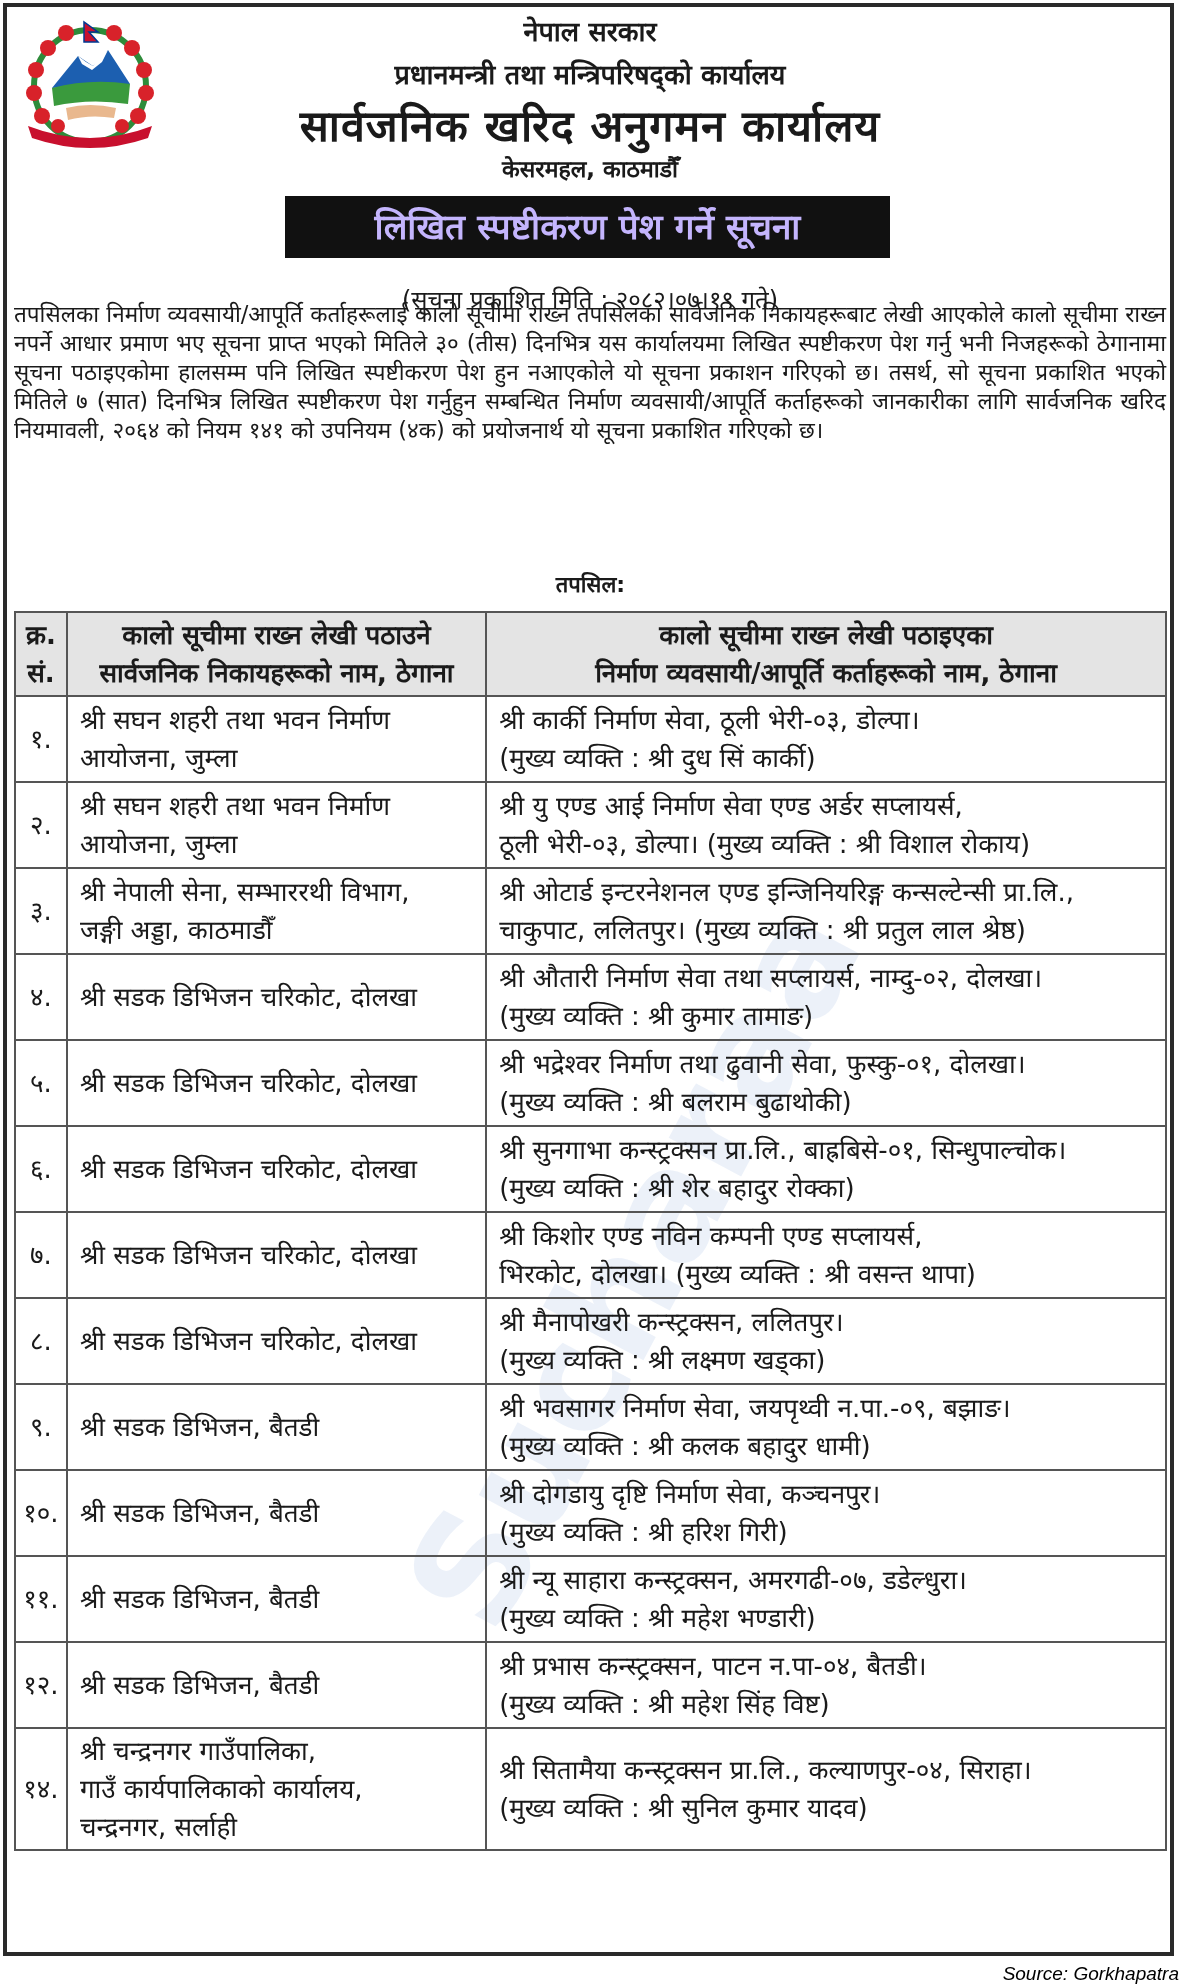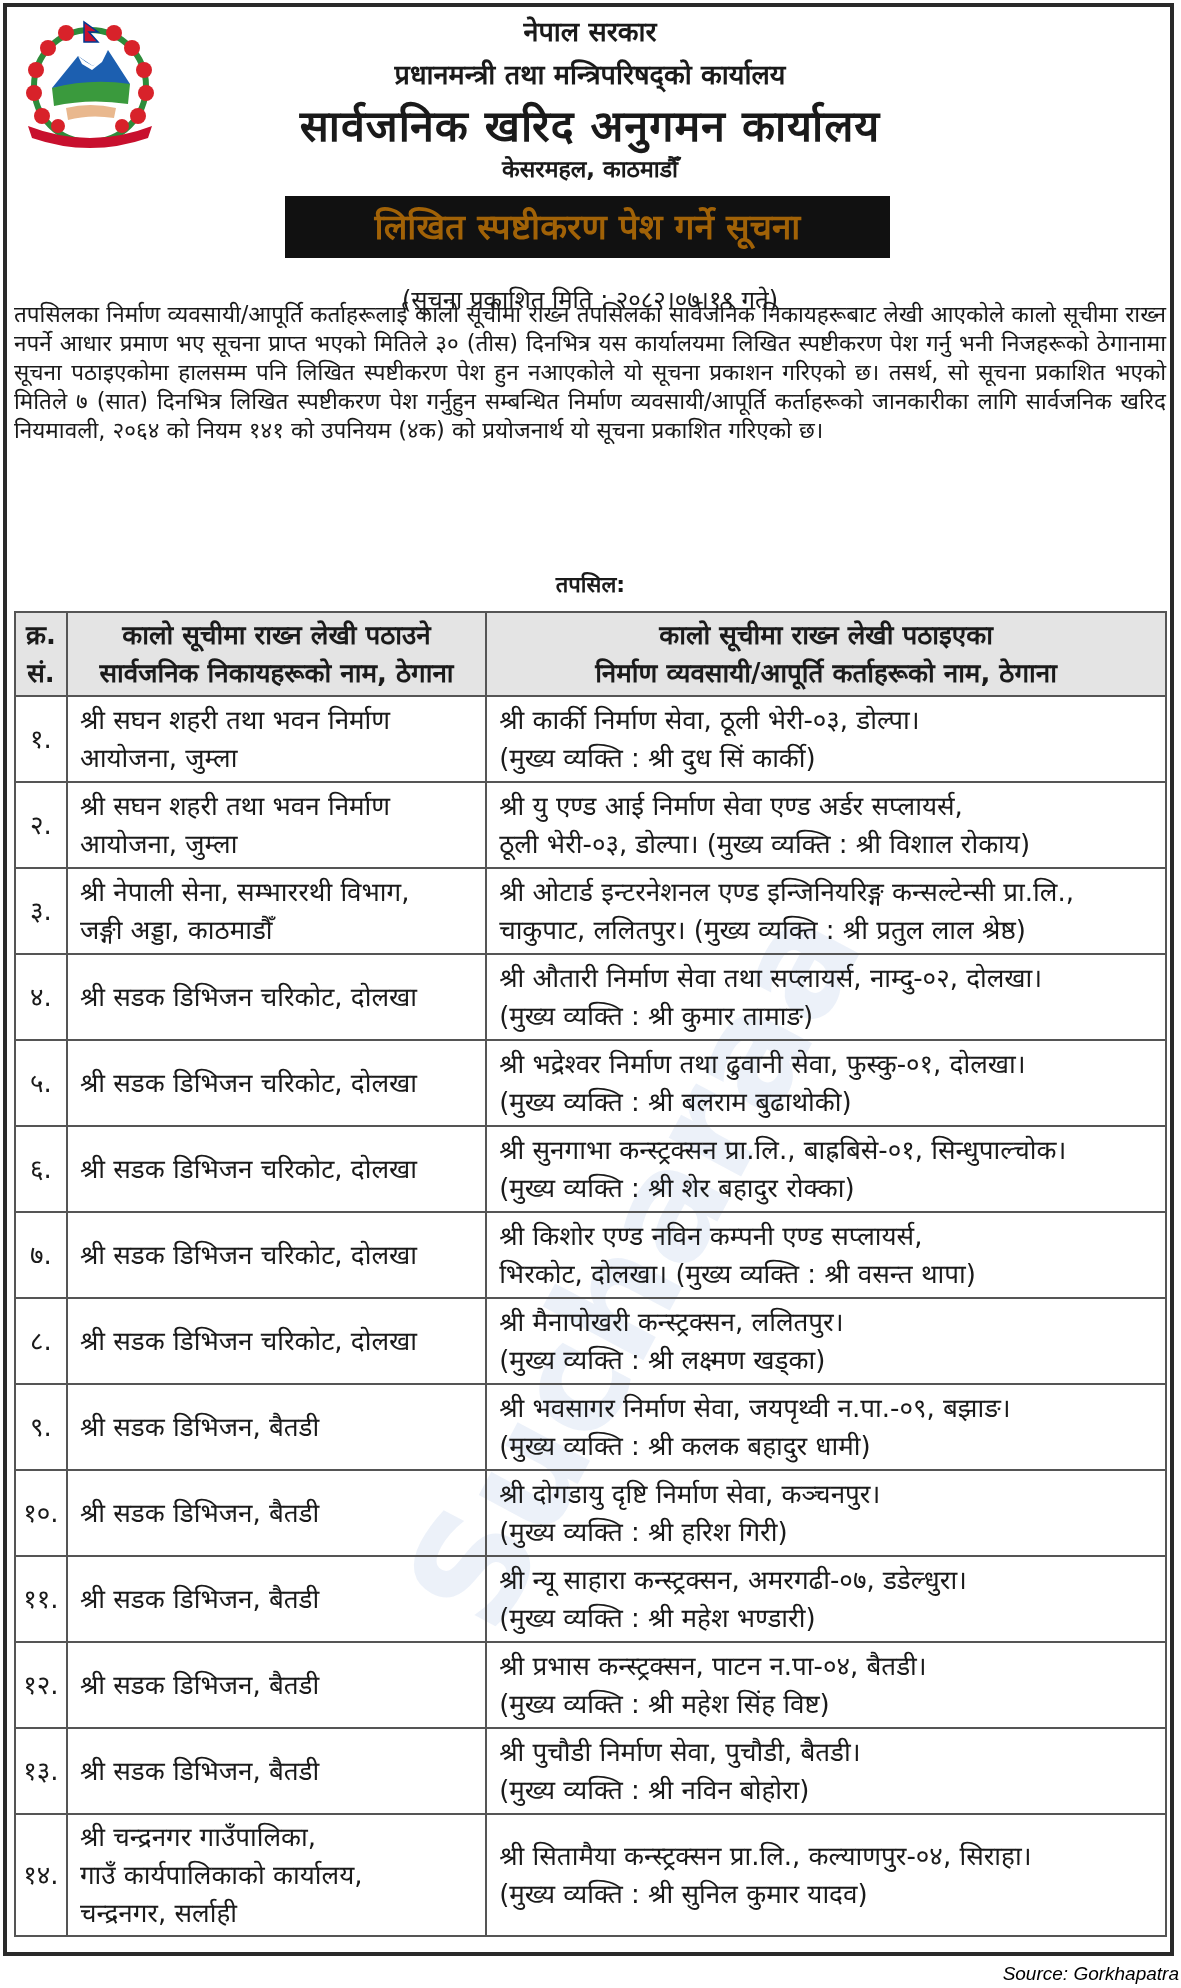--- a/index.html
+++ b/index.html
@@ -10,21 +10,21 @@
   .watermark { position: absolute; color: rgba(70,120,200,0.10); font-size: 150px; font-weight: bold;
                transform: rotate(-62deg); left: 240px; top: 1180px; pointer-events: none;
                font-family: "DejaVu Sans", sans-serif; }
   .emblem { position: absolute; left: 18px; top: 18px; width: 145px; height: 135px; }
   .hdr { position: absolute; left: 160px; width: 860px; text-align: center; }
   .h1 { top: 12px; font-size: 27px; font-weight: bold; }
   .h2 { top: 55px; font-size: 27px; font-weight: bold; }
   .h3 { top: 95px; font-size: 43px; font-weight: bold; letter-spacing: 1px; }
   .h4 { top: 152px; font-size: 23px; font-weight: bold; }
   .titlebox { position: absolute; left: 285px; top: 196px; width: 605px; height: 62px;
-              background: #111; color: #a16207; font-size: 35px; font-weight: bold; text-align: center;
+              background: #111; color: #c4b5fd; font-size: 35px; font-weight: bold; text-align: center;
               line-height: 62px; }
   .dateline { position: absolute; left: 160px; width: 860px; top: 262px; text-align: center;
               font-size: 24px; margin-top: 20px; }
   .para { position: absolute; left: 14px; top: 300px; width: 1152px; font-size: 22.5px;
           line-height: 29px; text-align: justify; }
   .tapasil { position: absolute; left: 0; width: 1181px; top: 568px; text-align: center;
              font-size: 22px; font-weight: bold; }
   table.main { position: absolute; left: 14px; top: 611px; width: 1153px; border-collapse: collapse;
                font-size: 26px; }
   table.main th, table.main td { border: 2px solid #555; vertical-align: middle; }
@@ -219,30 +219,20 @@
       <tr style="height: 86px;">
         <td class="sn">१२.</td>
         <td>
           <span class="line">श्री सडक डिभिजन, बैतडी</span>
         </td>
         <td>
           <span class="line">श्री प्रभास कन्स्ट्रक्सन, पाटन न.पा-०४, बैतडी।</span>
           <span class="line">(मुख्य व्यक्ति : श्री महेश सिंह विष्ट)</span>
         </td>
       </tr>
-      <tr style="height: 86px;">
-        <td class="sn">१३.</td>
-        <td>
-          <span class="line">श्री सडक डिभिजन, बैतडी</span>
-        </td>
-        <td>
-          <span class="line">श्री पुचौडी निर्माण सेवा, पुचौडी, बैतडी।</span>
-          <span class="line">(मुख्य व्यक्ति : श्री नविन बोहोरा)</span>
-        </td>
-      </tr>
       <tr style="height: 108px;">
         <td class="sn">१४.</td>
         <td>
           <span class="line">श्री चन्द्रनगर गाउँपालिका,</span>
           <span class="line">गाउँ कार्यपालिकाको कार्यालय,</span>
           <span class="line">चन्द्रनगर, सर्लाही</span>
         </td>
         <td>
           <span class="line">श्री सितामैया कन्स्ट्रक्सन प्रा.लि., कल्याणपुर-०४, सिराहा।</span>
           <span class="line">(मुख्य व्यक्ति : श्री सुनिल कुमार यादव)</span>

